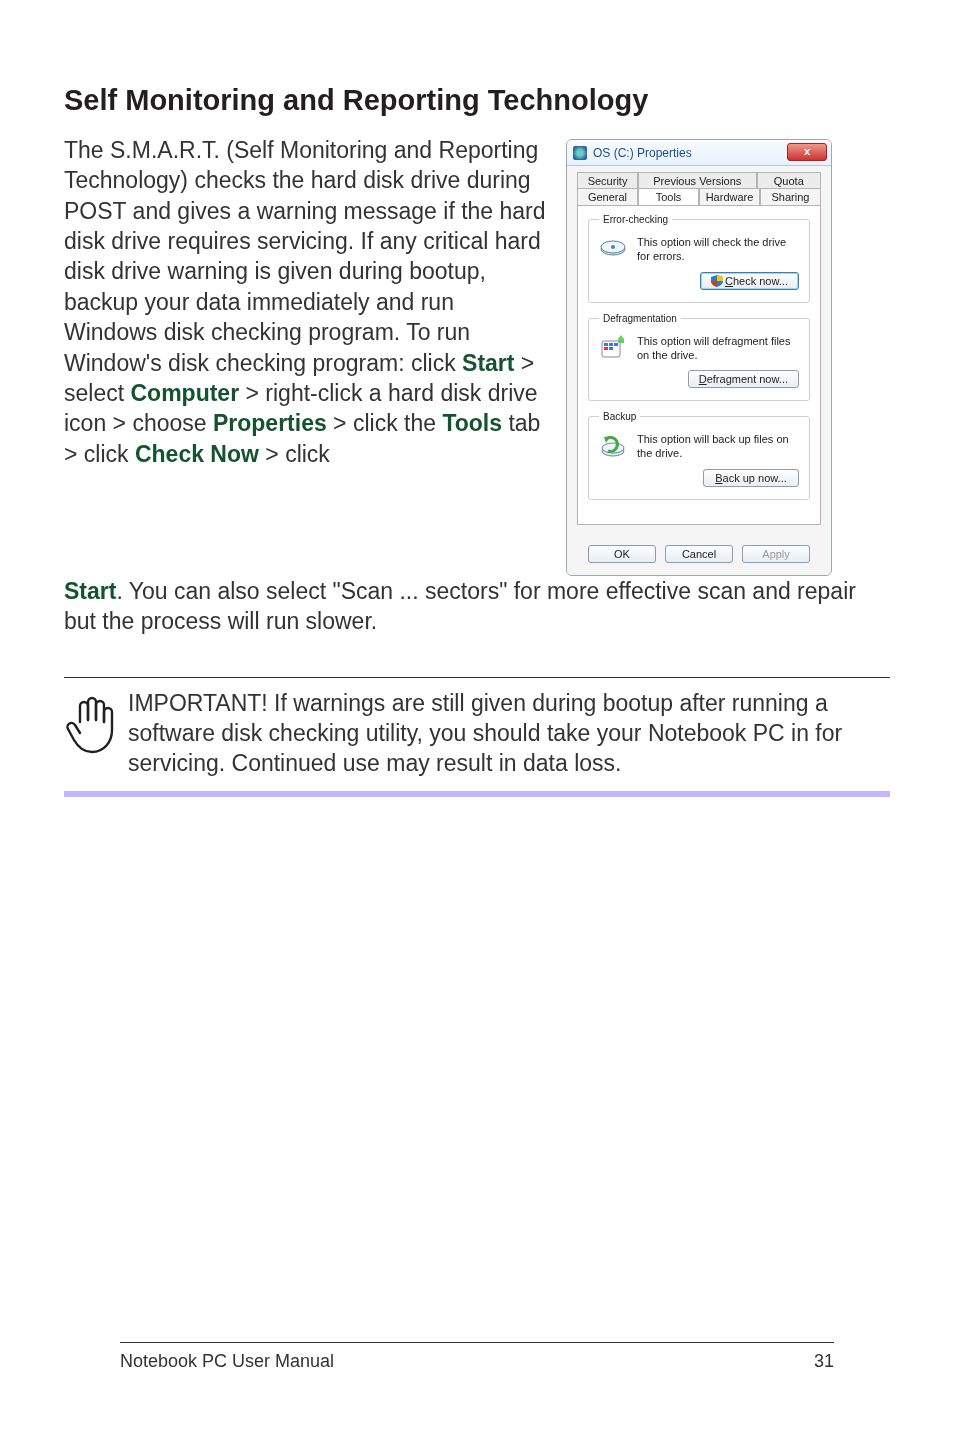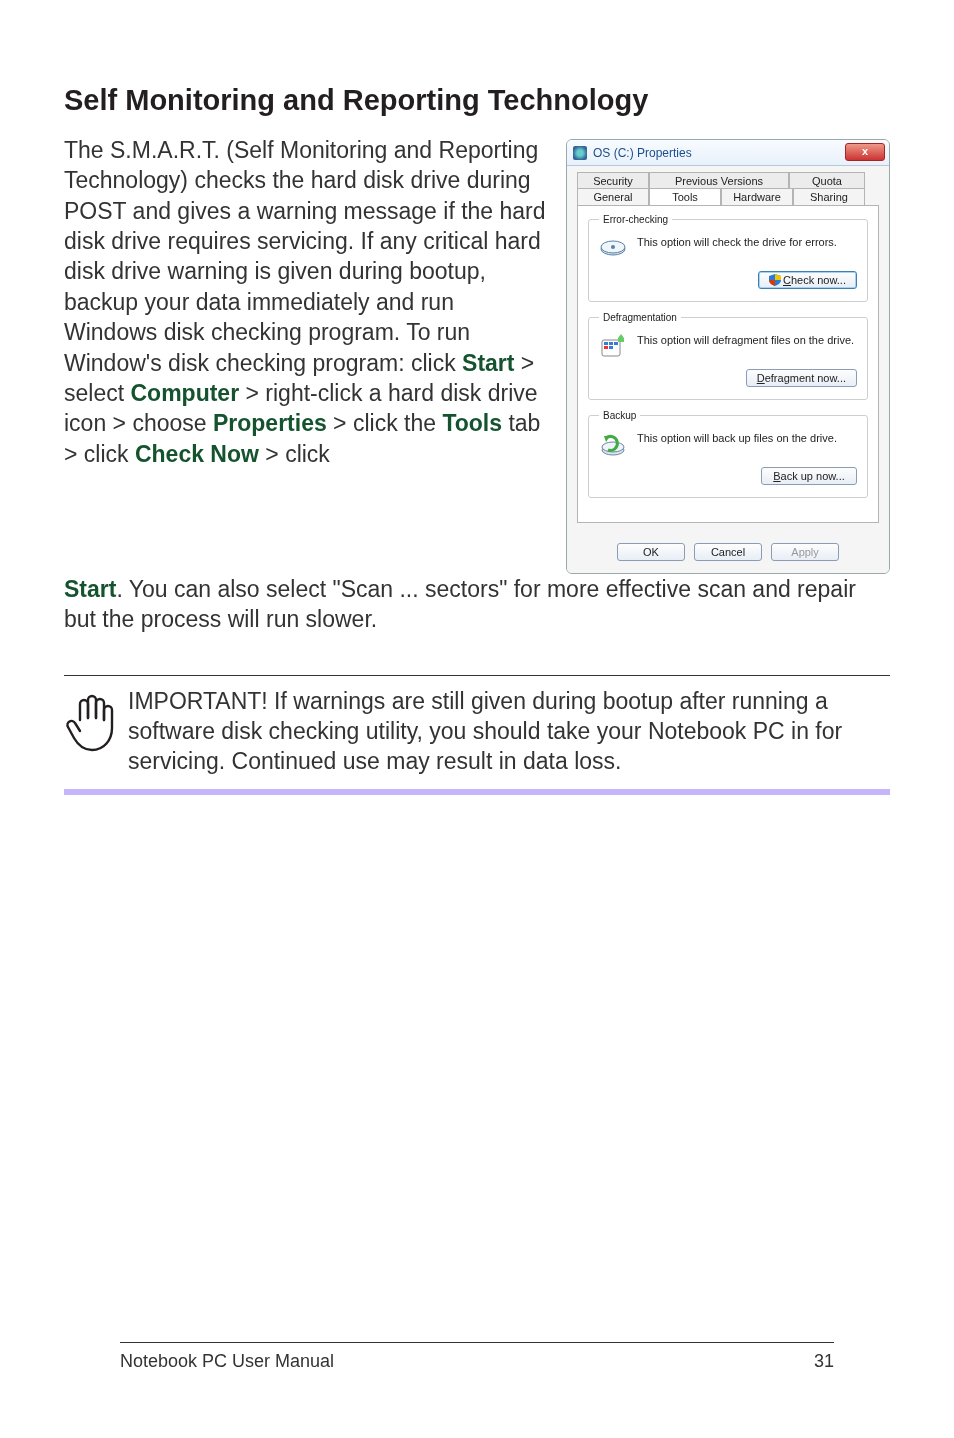--- a/index.html
+++ b/index.html
@@ -4,21 +4,21 @@
 <style>
   * { margin: 0; padding: 0; box-sizing: border-box; }
   html, body { width: 954px; height: 1438px; background: #fff; font-family: "Segoe UI", "Myriad Pro", Arial, sans-serif; color: #231f20; }
   .page { position: relative; width: 954px; height: 1438px; padding: 0 64px; }
   .heading { font-size: 29px; font-weight: 700; color: #231f20; padding-top: 84px; margin-bottom: 18px; }
   .top-block { display: flex; gap: 18px; }
   .body-col { flex: 1; font-size: 23px; line-height: 1.32; color: #333; }
   .body-text { font-size: 23px; line-height: 1.32; color: #333; margin-bottom: 2px; }
   b { font-weight: 700; color: #14532d; }
   .dialog-wrap { width: 324px; padding-top: 4px; }
-  .dialog { width: 324px; border: 1px solid #9aa; border-radius: 6px; background: linear-gradient(#fef0f0,#fef0f0); font-family: Tahoma, Arial, sans-serif; font-size: 11px; color: #222; overflow: hidden; }
+  .dialog { width: 266px; border: 1px solid #9aa; border-radius: 6px; background: linear-gradient(#fef0f0,#fef0f0); font-family: Tahoma, Arial, sans-serif; font-size: 11px; color: #222; overflow: hidden; }
   .titlebar { height: 26px; background: linear-gradient(#f8fbff,#e8f1fb); border-bottom: 1px solid #b7c8da; display: flex; align-items: center; padding: 0 6px; position: relative; }
   .titlebar .icon { width: 14px; height: 14px; background: radial-gradient(#6cc 30%, #369 70%); border-radius: 2px; margin-right: 6px; }
   .titlebar .title { color: #1a4e8a; font-size: 12px; }
   .close-btn { position: absolute; right: 4px; top: 3px; width: 40px; height: 18px; background: linear-gradient(#e98, #c33); border: 1px solid #a22; border-radius: 3px; color: #fff; text-align: center; line-height: 15px; font-size: 11px; font-weight: bold; }
   .dlg-body { background: #f5f5f5; padding: 6px 10px 10px 10px; }
   .tabs-row { display: flex; }
   .tabs-row2 { display: flex; margin-top: -1px; }
   .tab { border: 1px solid #b4b4b4; background: #f4f4f4; padding: 2px 0; font-size: 11px; text-align: center; border-bottom: none; }
   .tab.back { background: #ececec; }
   .tab.active { background: #fff; position: relative; z-index: 2; }

